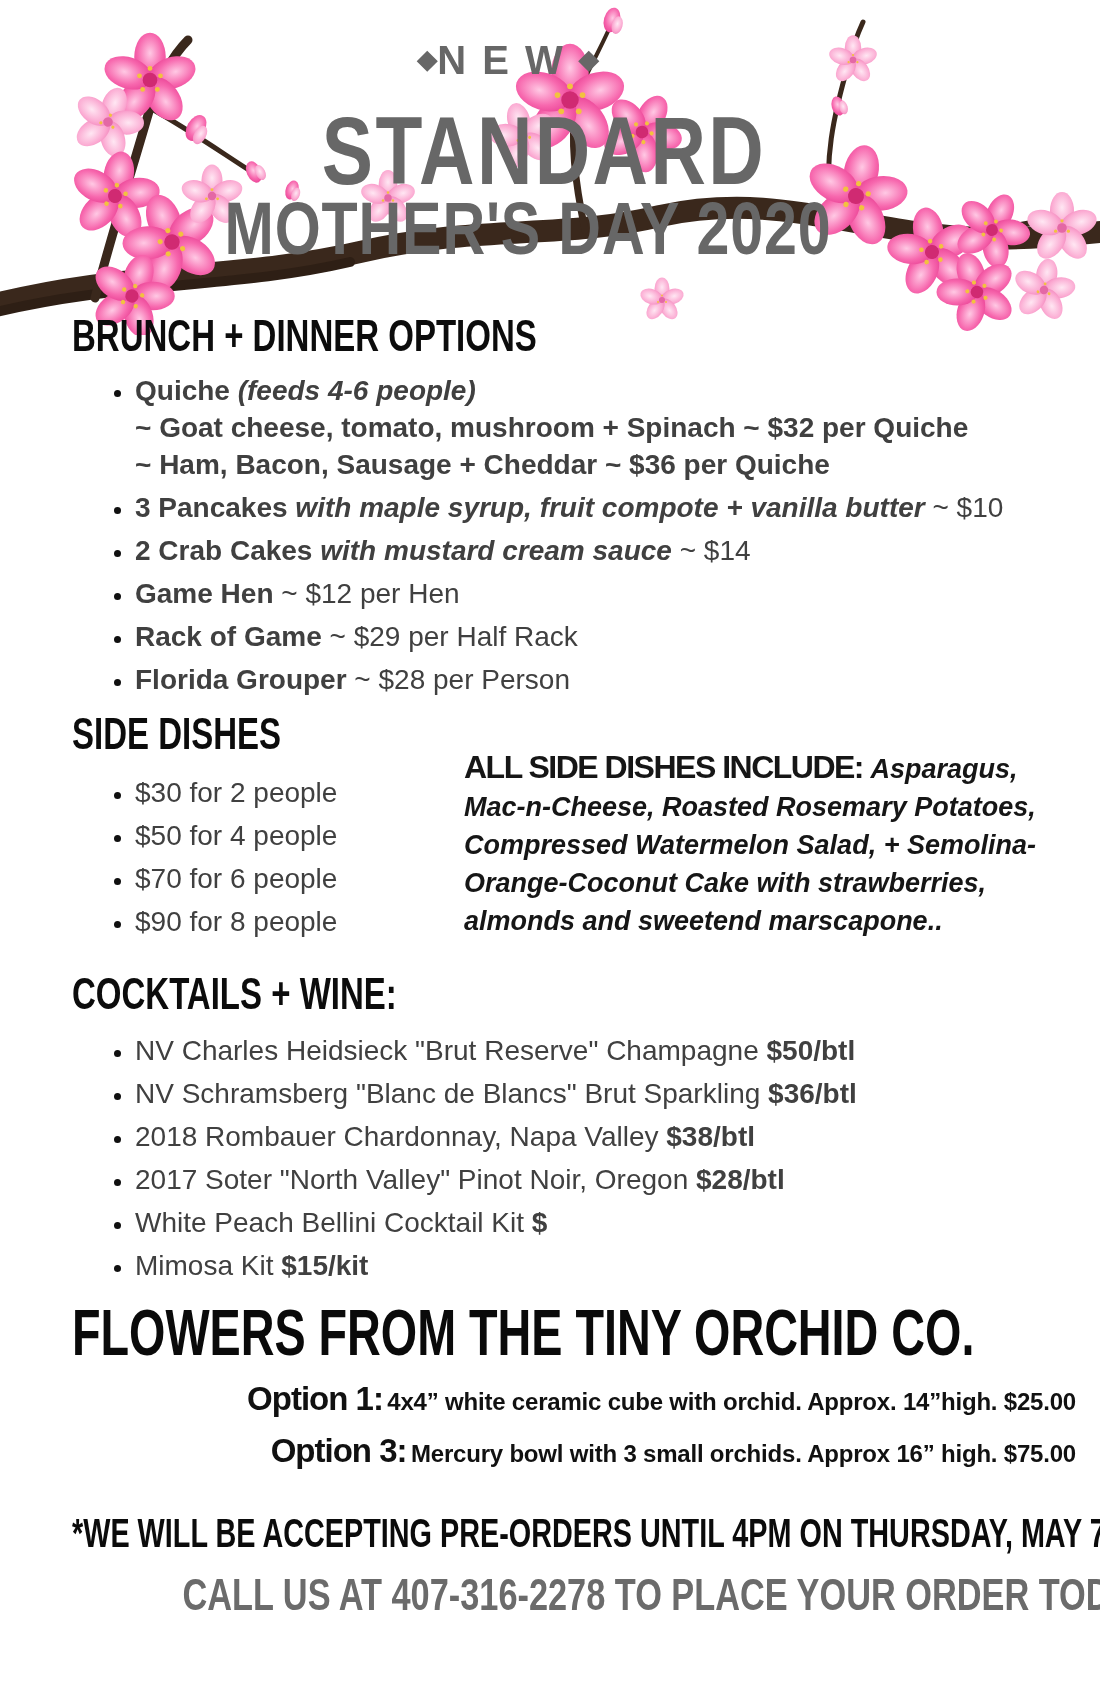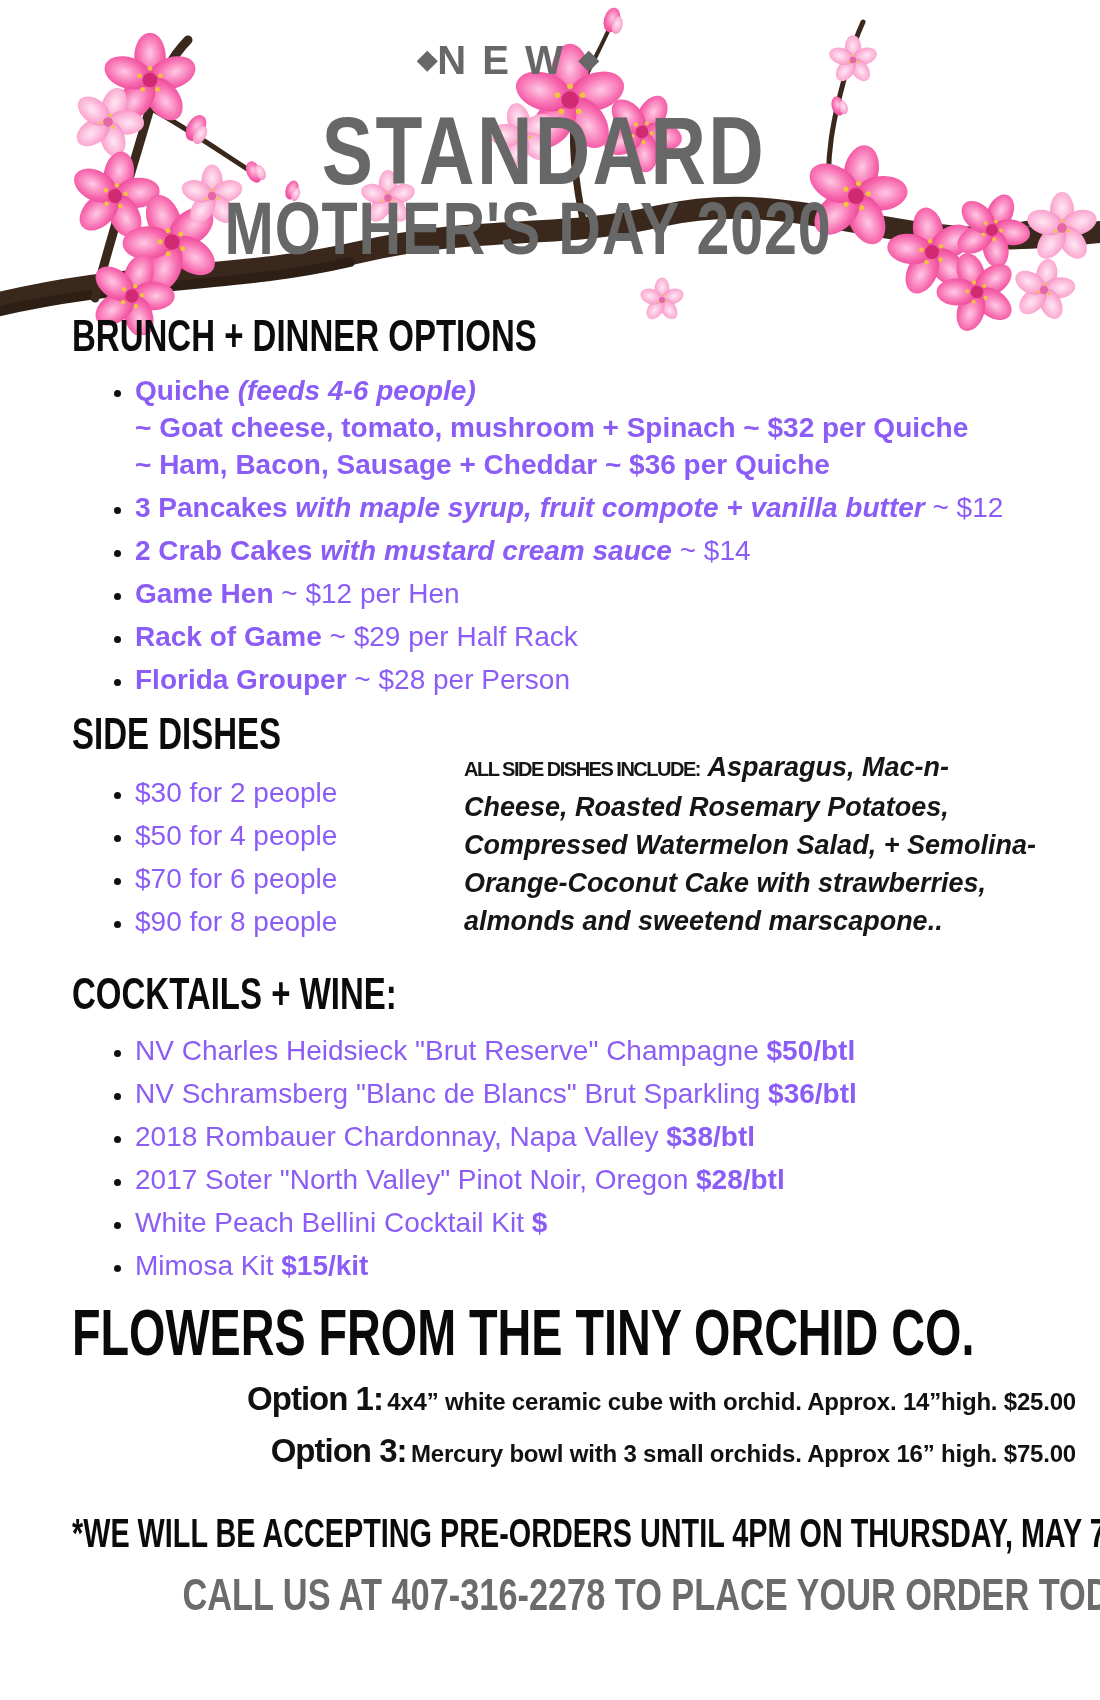--- a/index.html
+++ b/index.html
@@ -21,34 +21,34 @@
   .hdr-sub{top:186px;left:calc(50% - 22px);transform:translateX(-50%) scaleX(.80);
     font-size:74px;letter-spacing:1px;}
 
   
   .content{padding:0 20px 0 72px;position:relative;z-index:3;}
   h2{margin:0;font-size:44px;line-height:44px;font-weight:900;color:#0c0c0c;
      transform:scaleX(.75);transform-origin:0 50%;white-space:nowrap;}
   #brunch-h{margin-top:14px;}
 
   ul.menu-list{margin:14px 0 0 0;padding:0 0 0 63px;list-style:disc;}
-  ul.menu-list li{font-size:28px;line-height:37px;margin-bottom:6px;color:#8b5cf6;}
+  ul.menu-list li{font-size:28px;line-height:37px;margin-bottom:6px;color:#404040;}
   ul.menu-list li::marker{color:#101010;font-size:24px;}
   .nm{font-weight:700;}
   .ds{font-style:italic;font-weight:600;}
   .sub{font-weight:700;}
 
   
   .sides{display:flex;margin-top:14px;}
   .sides-left{width:392px;flex:0 0 392px;}
   .sides-left ul{margin-top:18px;}
   .sides-left li{line-height:38px;}
   .sides-right{flex:1;margin-top:36px;max-width:575px;}
   .inc{margin:0;font-size:27px;line-height:38px;color:#161616;}
-  .inc-label{font-weight:900;letter-spacing:-1.5px;font-size:20px;}
+  .inc-label{font-weight:900;letter-spacing:-1.5px;font-size:32px;}
   .inc-text{font-style:italic;font-weight:600;}
 
   #cock-h{margin-top:26px;}
   #cock-list{margin-top:16px;}
   #cock-list li{line-height:38px;margin-bottom:5px;}
   .wp{font-weight:800;}
 
   .flowers-h{margin:18px 0 0 0;font-size:64px;line-height:60px;font-weight:900;color:#0a0a0a;
      transform:scaleX(.73);transform-origin:0 50%;white-space:nowrap;}
   .opts{margin-top:16px;text-align:right;}
@@ -154,21 +154,21 @@
     <ul class="menu-list">
       <li>
         <span class="nm">Quiche</span>
         <span class="ds">(feeds 4-6 people)</span>
         <div class="sub">~ Goat cheese, tomato, mushroom + Spinach ~ $32 per Quiche</div>
         <div class="sub">~ Ham, Bacon, Sausage + Cheddar ~ $36 per Quiche</div>
       </li>
       <li>
         <span class="nm">3 Pancakes</span>
         <span class="ds">with maple syrup, fruit compote + vanilla butter</span>
-        <span>~ $12</span>
+        <span>~ $10</span>
       </li>
       <li>
         <span class="nm">2 Crab Cakes</span>
         <span class="ds">with mustard cream sauce</span>
         <span>~ $14</span>
       </li>
       <li>
         <span class="nm">Game Hen</span>
         <span>~ $12 per Hen</span>
       </li>

